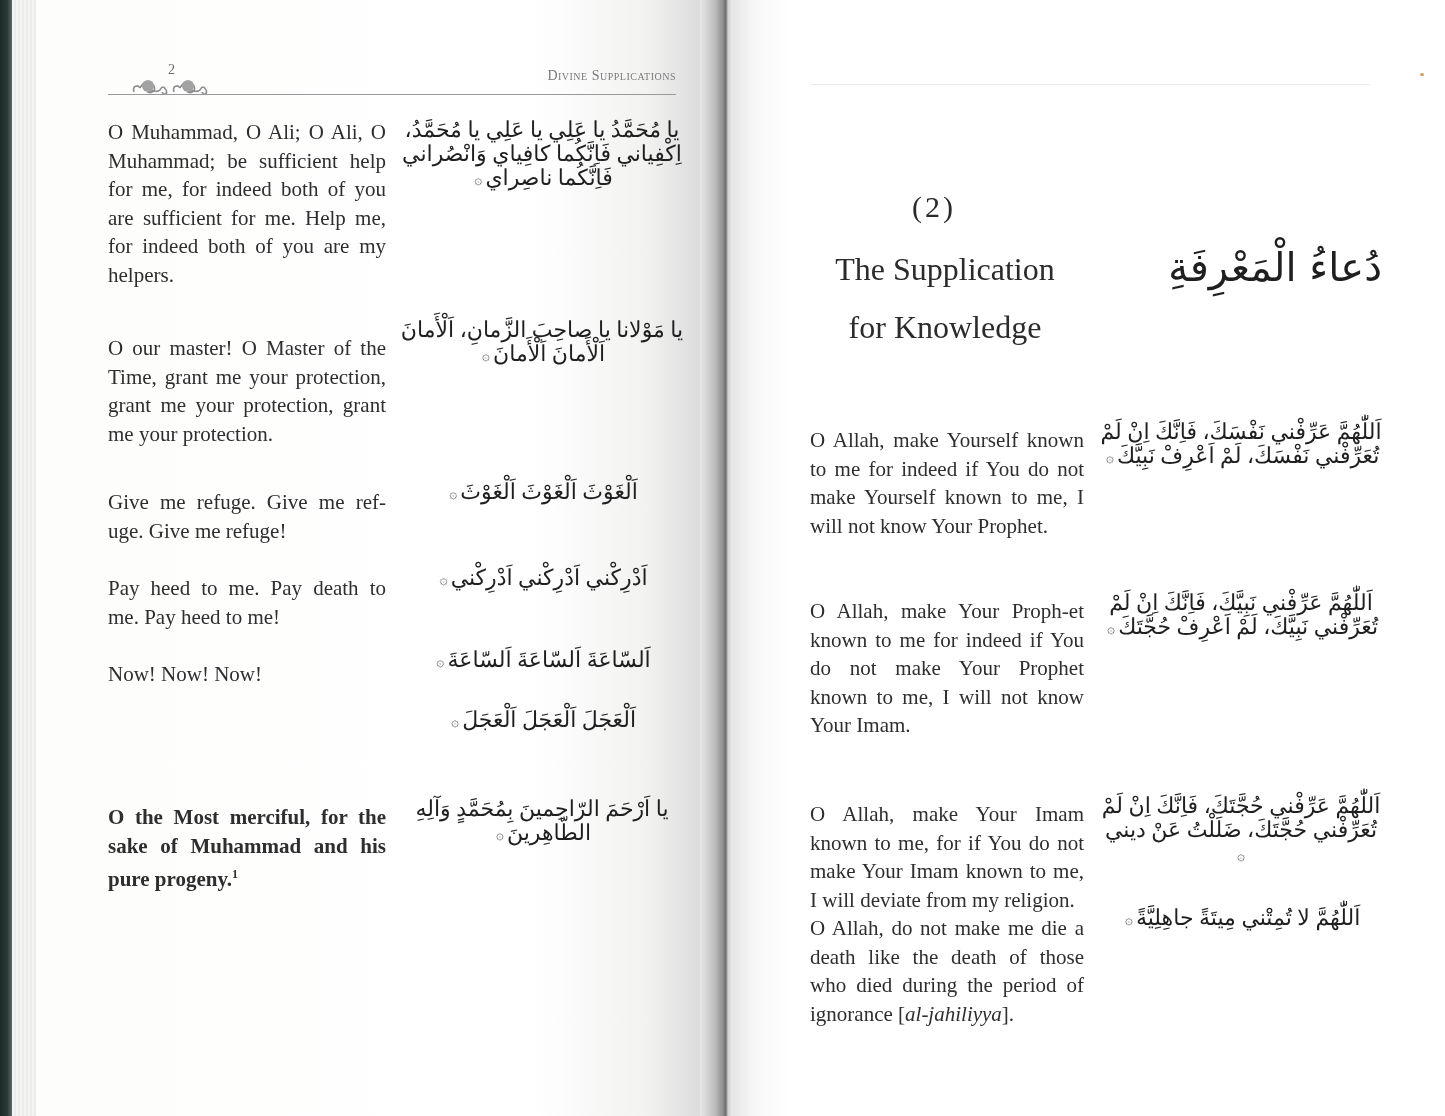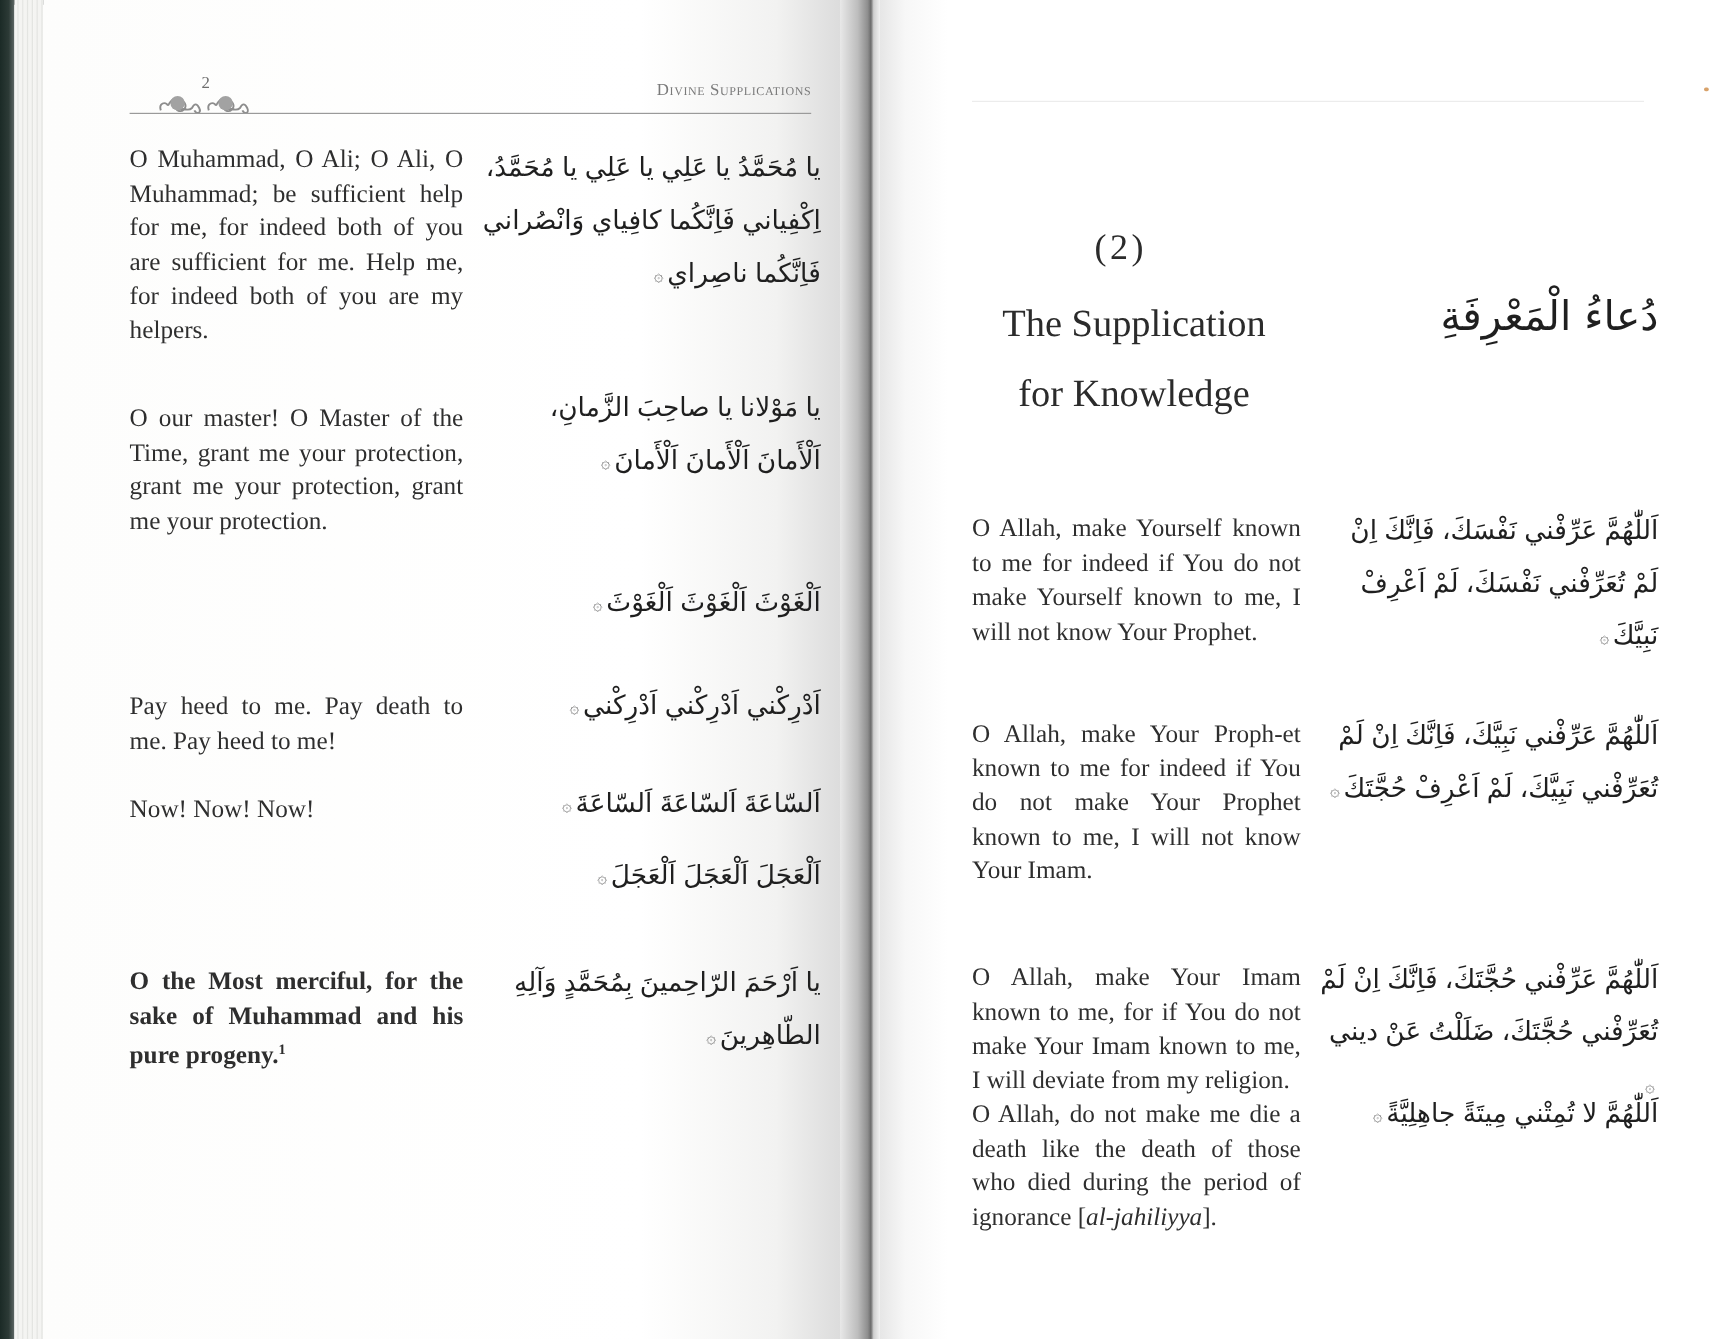--- a/index.html
+++ b/index.html
@@ -51,39 +51,39 @@
   
   .verse {
     position:absolute; left:108px; width:580px;
   }
   .en {
     position:absolute; left:0; width:278px;
     font-size:21px; line-height:28.6px; color:#2e2e2e;
     text-align:justify;
   }
   .ar {
-    position:absolute; left:292px; width:284px; direction:rtl; text-align:right;
-    font-family:Liberation Sans, sans-serif; font-size:22px; line-height:44px; color:#1f1f1f;
+    position:absolute; left:292px; width:284px; direction:rtl; text-align:center;
+    font-family:Liberation Serif, serif; font-size:22px; line-height:24px; color:#1f1f1f;
   }
   .rosette {
     display:inline-block; font-size:14px; color:#6a6a6a; margin:0 3px; vertical-align:middle;
   }
   sup { font-size:12px; }
 
   
   .chapter-number {
     position:absolute; left:912px; top:190px; font-size:30px; color:#2b2b2b; letter-spacing:3px;
   }
   .chapter-title-en {
     position:absolute; left:806px; top:240px; width:278px; text-align:center;
     font-size:32px; line-height:58px; color:#2b2b2b;
   }
   .chapter-title-ar {
     position:absolute; left:1100px; top:244px; width:282px; text-align:right; direction:rtl;
-    font-family:"DejaVu Sans",sans-serif; font-size:34px; color:#1f1f1f;
+    font-family:"DejaVu Sans",sans-serif; font-size:40px; color:#1f1f1f;
   }
   .rverse { position:absolute; left:810px; width:575px; }
   .rverse .en { width:274px; }
   .rverse .ar { left:290px; width:282px; }
 
   .ghost {
     position:absolute; color:#e9e9e9; font-size:19px; line-height:29px;
     transform:scaleX(-1); overflow:hidden; pointer-events:none;
   }
   .ghost-rule { position:absolute; height:1px; background:#ececec; }
@@ -125,20 +125,23 @@
 <div class="verse" style="top:318px;height:150px;">
   <div class="en" style="top:16px;">
     <span>O our master! O Master of the Time, grant me your protection, grant me your protection, grant me your protection.</span>
   </div>
   <div class="ar" style="top:0;">
     <span>يا مَوْلانا يا صاحِبَ الزَّمانِ، اَلْأَمانَ اَلْأَمانَ اَلْأَمانَ</span><span class="rosette">۞</span>
   </div>
 </div>
 
 <div class="verse" style="top:488px;height:60px;">
+  <div class="en" style="top:0;">
+    <span>Give me refuge. Give me ref-uge. Give me refuge!</span>
+  </div>
   <div class="ar" style="top:-8px;">
     <span>اَلْغَوْثَ اَلْغَوْثَ اَلْغَوْثَ</span><span class="rosette">۞</span>
   </div>
 </div>
 
 <div class="verse" style="top:574px;height:60px;">
   <div class="en" style="top:0;">
     <span>Pay heed to me. Pay death to me. Pay heed to me!</span>
   </div>
   <div class="ar" style="top:-8px;">

